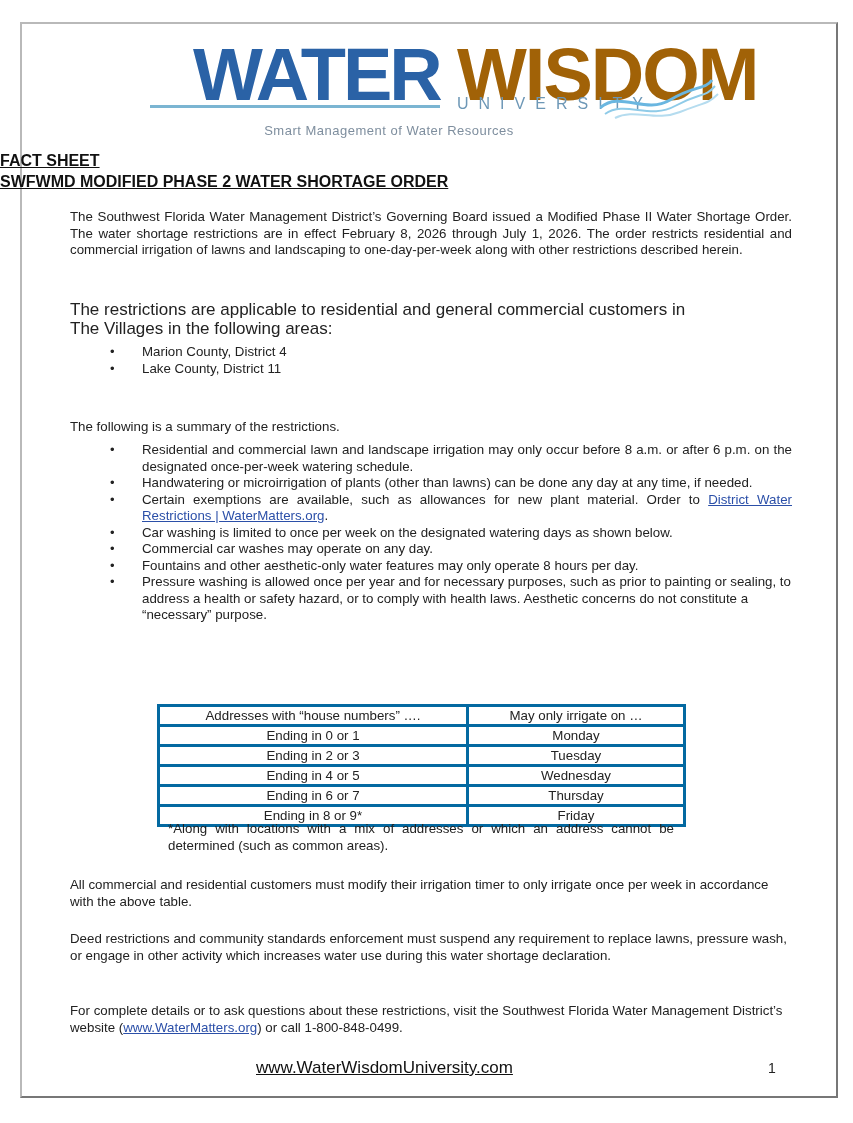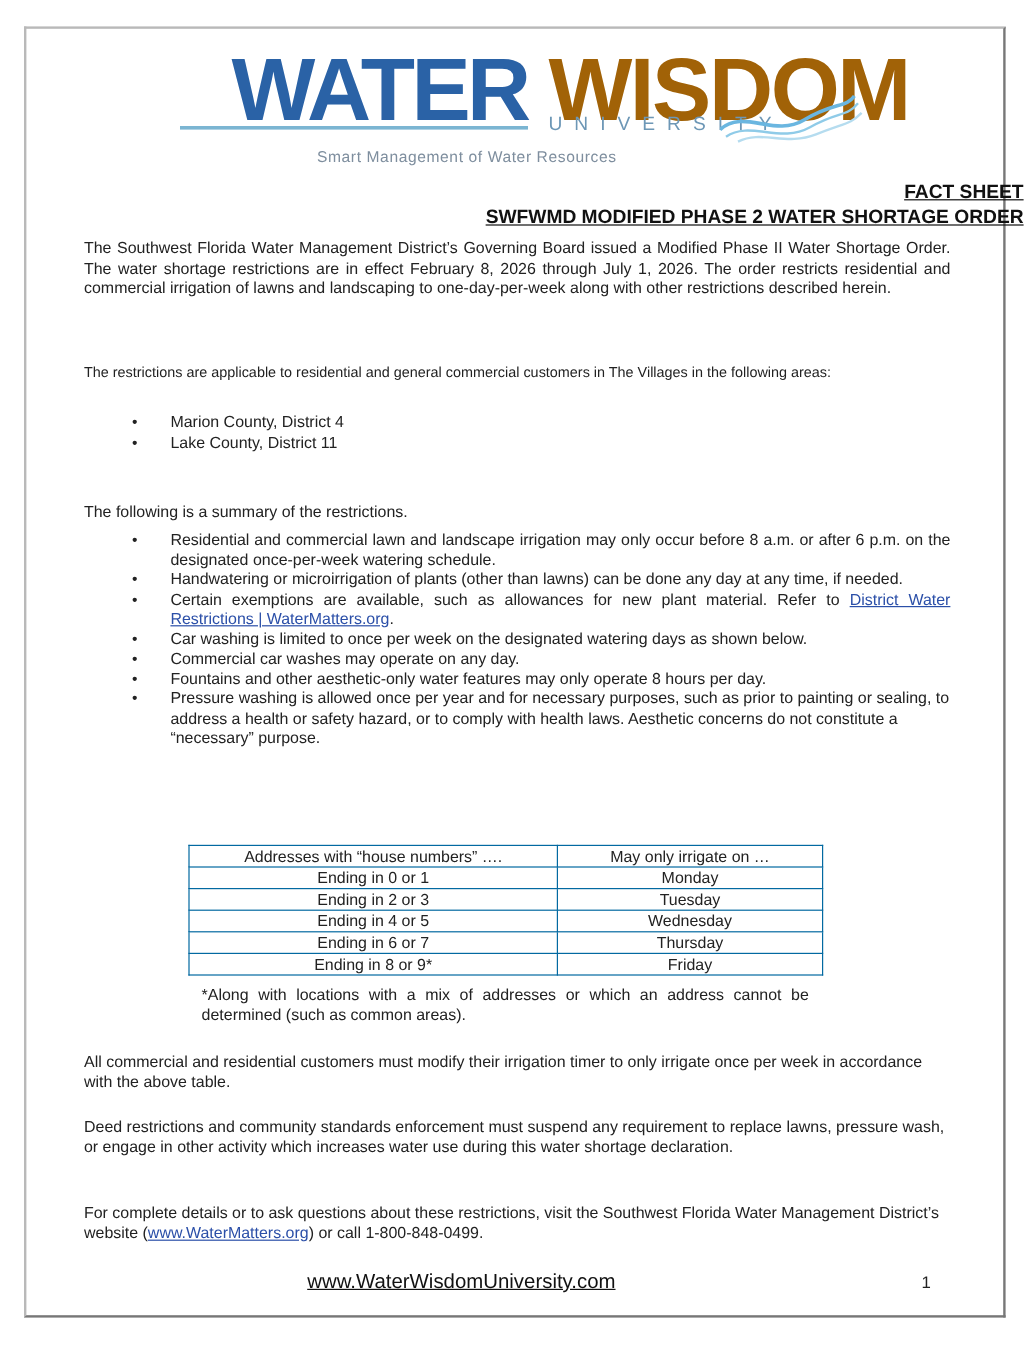--- a/index.html
+++ b/index.html
@@ -11,40 +11,40 @@
   .logo { position: absolute; left: 145px; top: 38px; width: 580px; height: 100px; }
   .logo-water { position: absolute; left: 0; top: 0; font-family: "Liberation Sans", sans-serif;
           font-weight: bold; font-size: 74px; letter-spacing: -3px; color: #2a62a6; line-height: 74px; margin-left: 48px; }
   .logo-wisdom { position: absolute; left: 312px; top: 0; font-weight: bold; font-size: 74px;
           letter-spacing: -2px; color: #a16207; line-height: 74px; }
   .logo-underline { position: absolute; left: 5px; top: 67px; width: 290px; height: 3px; background: #7bb5d2; }
   .logo-univ { position: absolute; left: 312px; top: 57px; font-size: 16px; letter-spacing: 10px; color: #6d97b6; }
   .logo-wave { position: absolute; left: 455px; top: 32px; }
   .tagline { position: absolute; left: 0; width: 778px; top: 123px; text-align: center;
           font-size: 13px; color: #7e8e9e; letter-spacing: 0.5px; }
-  .title1, .title2 { position: absolute; left: 0; width: 853px; text-align: right; font-weight: bold;
+  .title1, .title2 { position: absolute; left: 0; width: 853px; text-align: left; font-weight: bold;
           text-decoration: underline; font-size: 16px; color: #111; }
   .title1 { top: 152px; }
   .title2 { top: 173px; }
   .para { position: absolute; left: 70px; width: 722px; font-size: 13.3px; line-height: 16.5px; color: #222; }
   .justify { text-align: justify; }
-  .p-intro { top: 199px; }
-  .p-applic { top: 301px; font-size: 12px; line-height: 18.5px; width: 640px; }
+  .p-intro { top: 209px; }
+  .p-applic { top: 301px; font-size: 17px; line-height: 18.5px; width: 640px; }
   .bullets { position: absolute; left: 110px; width: 690px; font-size: 13.3px; line-height: 16.5px; margin: 0; padding: 0; list-style: none; }
   .bullets li { position: relative; padding-left: 32px; }
   .bullets li::before { content: "\2022"; position: absolute; left: 0; top: 0; font-size: 13px; }
   .b-areas { top: 344px; }
   .p-summary { top: 419px; }
   .b-restr { top: 442px; width: 682px; }
   .b-restr li { text-align: justify; }
   .b-restr li.nojust { text-align: left; }
   a.link { color: #2b4fa8; text-decoration: underline; text-align: center; }
   table.sched { position: absolute; left: 157px; top: 704px; width: 529px; border-collapse: collapse;
           font-size: 13.3px; }
-  table.sched td, table.sched th { border: 1px solid #0369a1; text-align: center; padding: 0; height: 17px;
+  table.sched td, table.sched th { border: 3px solid #0369a1; text-align: center; padding: 0; height: 17px;
           line-height: 16px; font-weight: normal; color: #222; }
   table.sched td.c1, table.sched th.c1 { width: 306px; }
   .footnote { position: absolute; left: 168px; top: 820px; width: 506px; font-size: 13.3px; line-height: 17px; text-align: justify; }
   .p-allcomm { top: 877px; }
   .p-deed { top: 931px; }
   .p-complete { top: 1003px; }
   .footer-url { position: absolute; left: 256px; top: 1058px; font-size: 17px; font-weight: normal;
           text-decoration: underline; color: #111; }
   .page-num { position: absolute; left: 768px; top: 1060px; font-size: 14px; color: #222; }
 </style>
@@ -75,21 +75,21 @@
 <ul class="bullets b-areas">
   <li>Marion County, District 4</li>
   <li>Lake County, District 11</li>
 </ul>
 
 <div class="para p-summary">The following is a summary of the restrictions.</div>
 
 <ul class="bullets b-restr">
   <li>Residential and commercial lawn and landscape irrigation may only occur before 8 a.m. or after 6 p.m. on the designated once-per-week watering schedule.</li>
   <li>Handwatering or microirrigation of plants (other than lawns) can be done any day at any time, if needed.</li>
-  <li><span>Certain exemptions are available, such as allowances for new plant material. Refer to </span><a class="link" href="#">District Water Restrictions | WaterMatters.org</a><span>.</span></li>
+  <li><span>Certain exemptions are available, such as allowances for new plant material. Order to </span><a class="link" href="#">District Water Restrictions | WaterMatters.org</a><span>.</span></li>
   <li class="nojust">Car washing is limited to once per week on the designated watering days as shown below.</li>
   <li class="nojust">Commercial car washes may operate on any day.</li>
   <li class="nojust">Fountains and other aesthetic-only water features may only operate 8 hours per day.</li>
   <li class="nojust">Pressure washing is allowed once per year and for necessary purposes, such as prior to painting or sealing, to address a health or safety hazard, or to comply with health laws. Aesthetic concerns do not constitute a “necessary” purpose.</li>
 </ul>
 
 <table class="sched">
   <tbody>
       <tr>
     <th class="c1">Addresses with “house numbers” ….</th>

